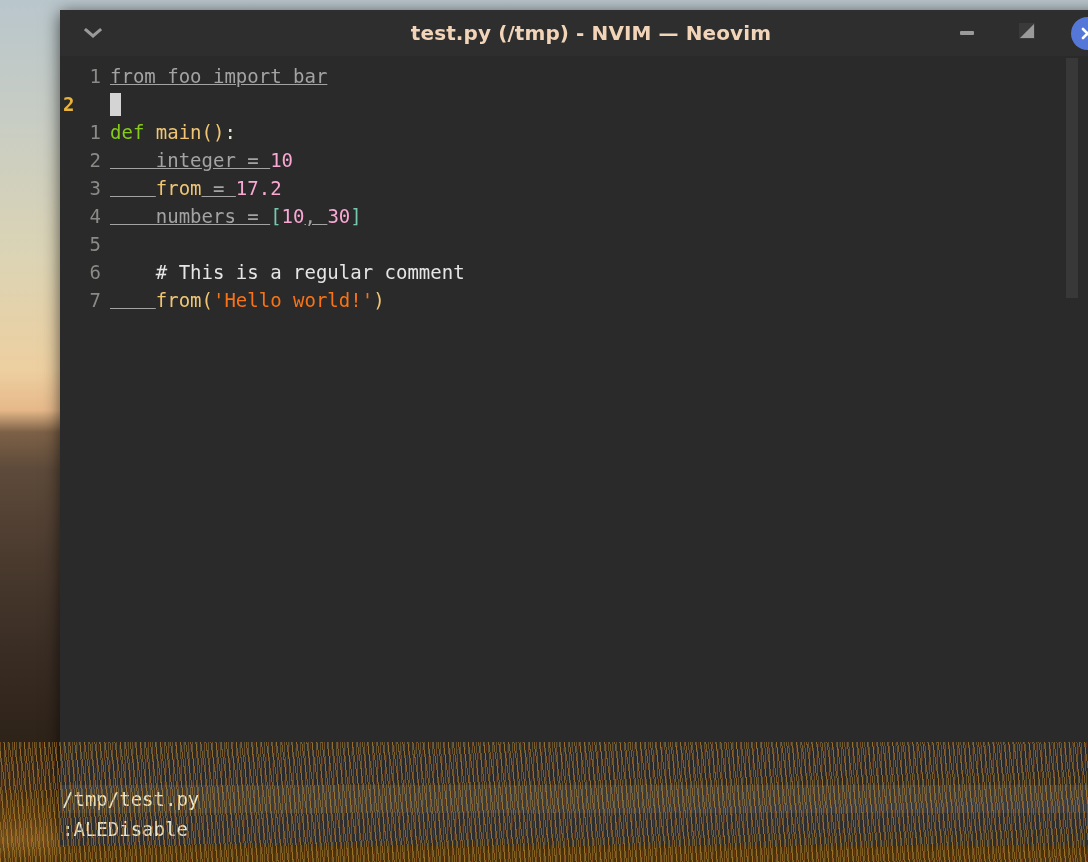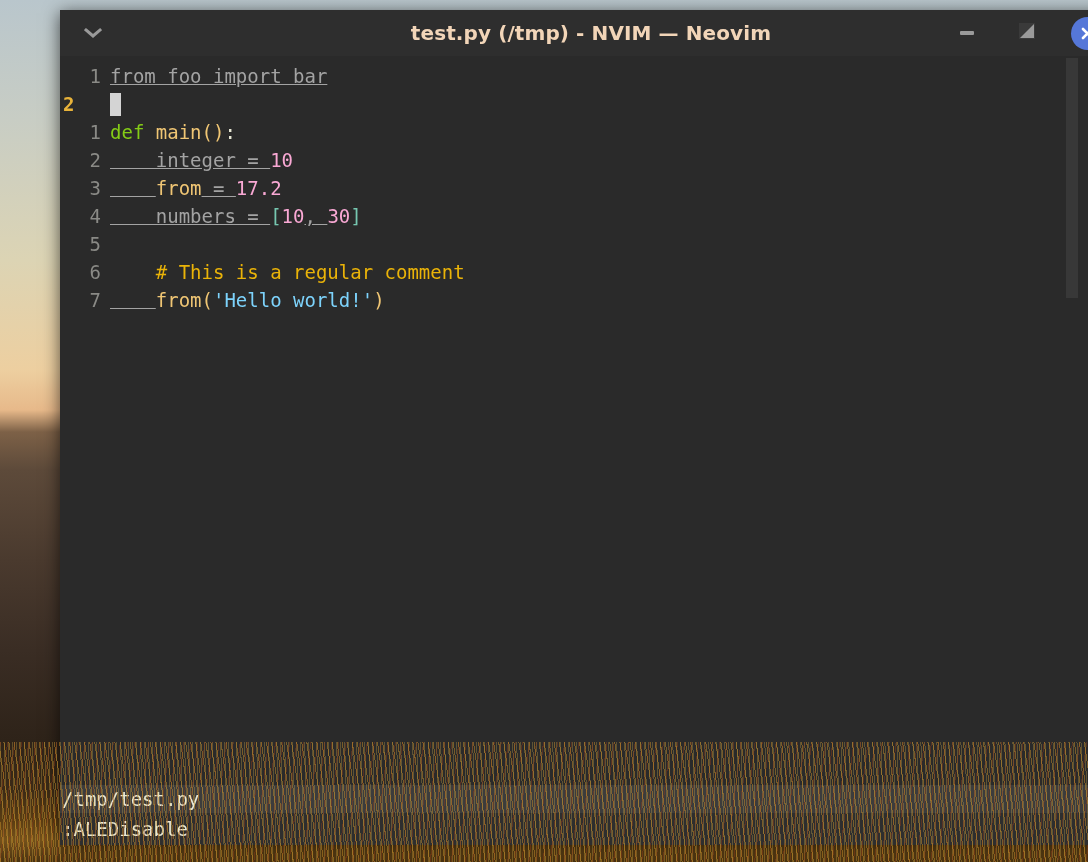--- a/index.html
+++ b/index.html
@@ -155,24 +155,24 @@
     font-weight: bold;
   }
   .ltext { flex: 1 1 auto; }
 
   
   .tok-plain   { color: #a3a3a3; text-decoration: underline; }
   .tok-kw      { color: #84cc16; }
   .tok-func    { color: #f0c674; }
   .tok-builtin { color: #f0c674; }
   .tok-num     { color: #f9a8d4; }
-  .tok-str     { color: #7dd3fc; }
+  .tok-str     { color: #f97316; }
   .tok-punct   { color: #e8e8d5; }
   .tok-bracket { color: #76c7b0; }
-  .tok-comment { color: #eab308; }
+  .tok-comment { color: #e5e5e5; }
   .tok-paren   { color: #f0c674; }
 
   .cursor-block {
     display: inline-block;
     width: 11px;
     height: 23px;
     background: #d4d4d4;
     vertical-align: -5px;
   }
 

